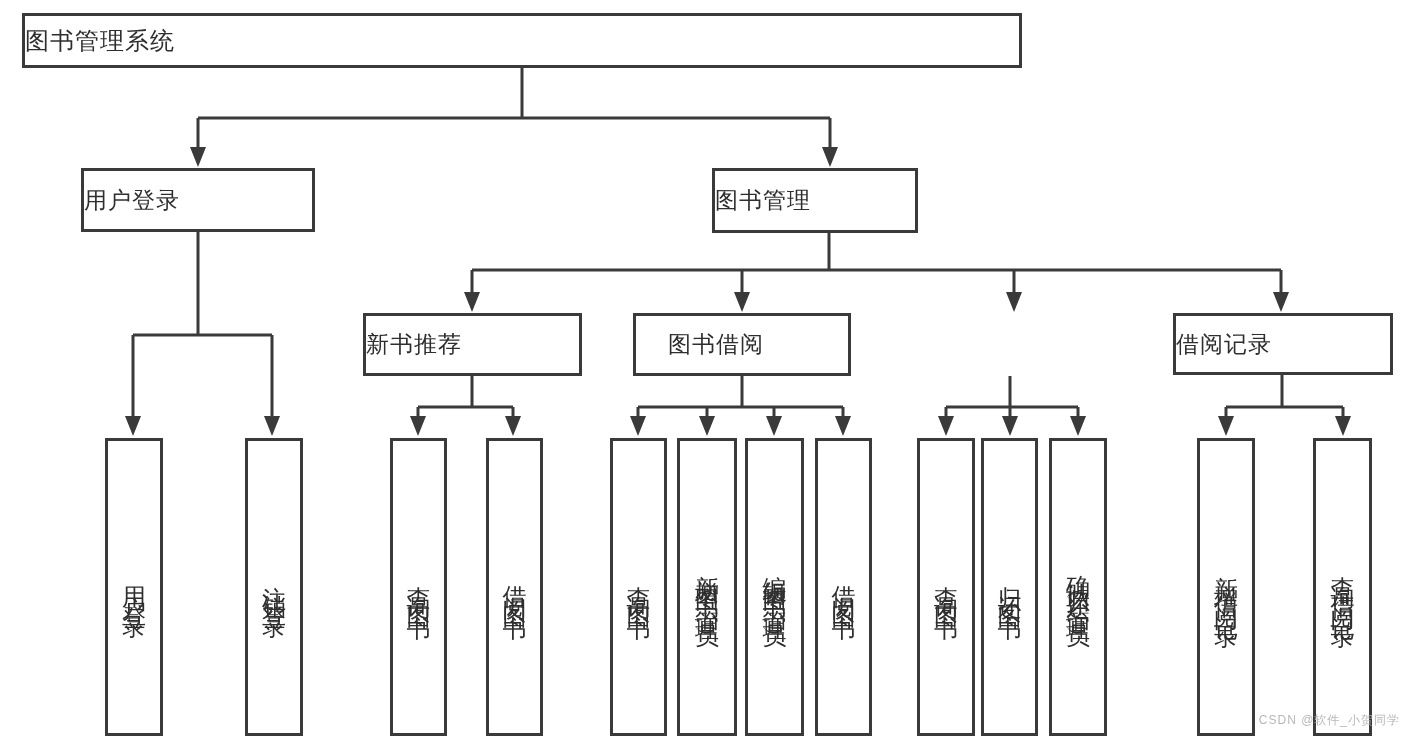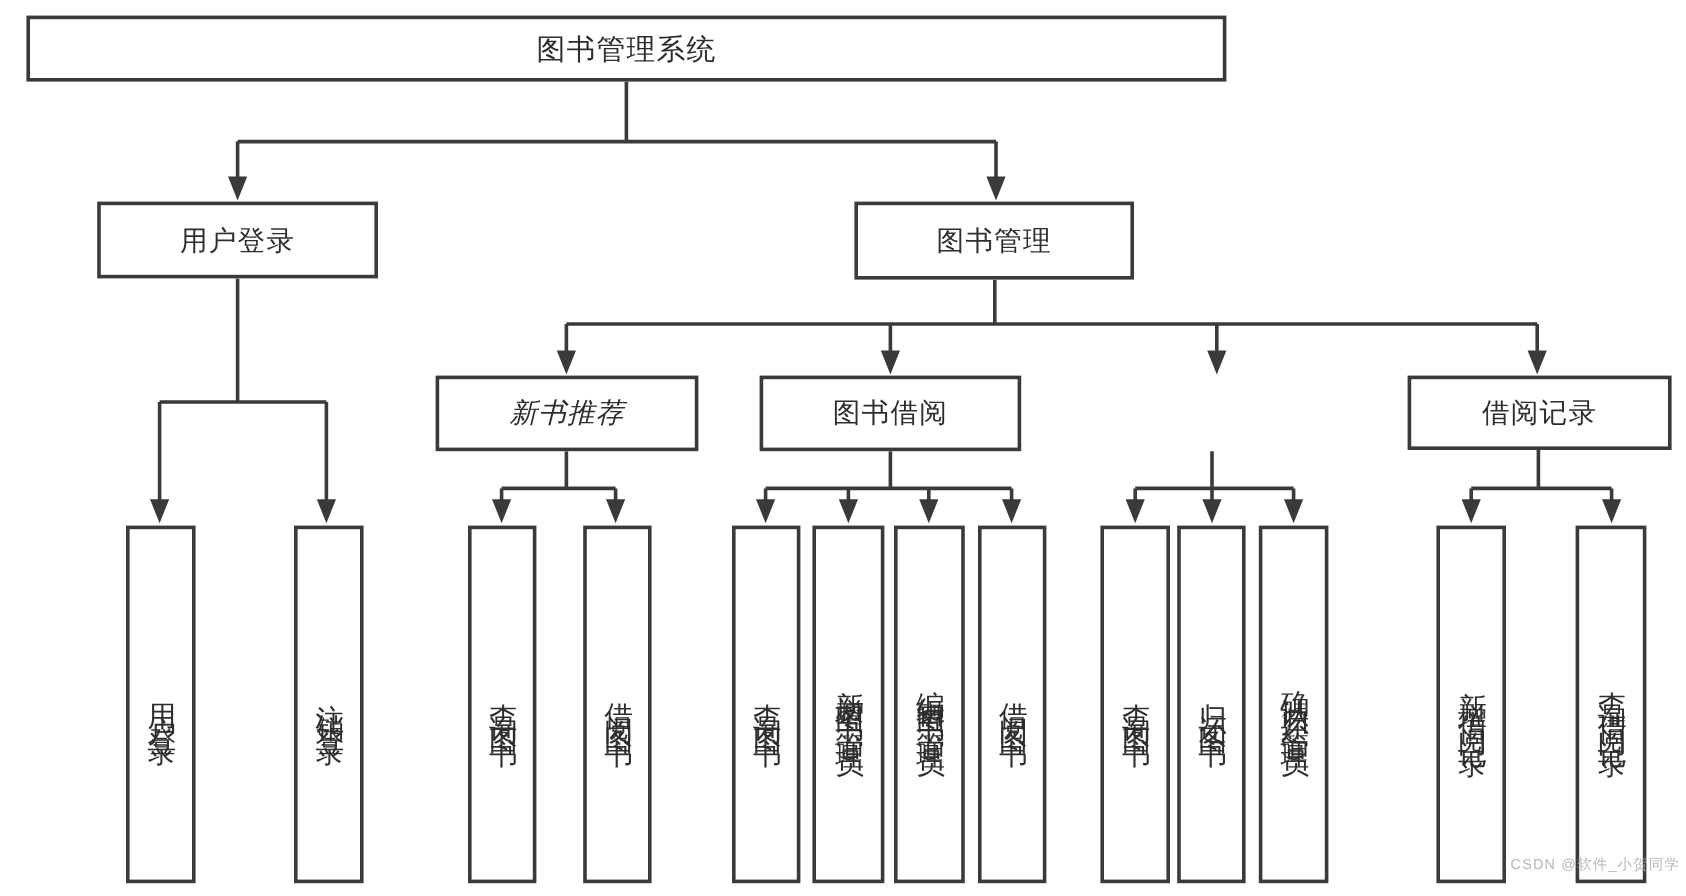--- a/index.html
+++ b/index.html
@@ -16,21 +16,21 @@
     color:var(--text);
     overflow:hidden;
   }
   .connector-layer{position:absolute;left:0;top:0;width:1405px;height:747px;}
   .connector{stroke:var(--line);stroke-width:3;fill:none;}
   .arrowhead{fill:var(--line);stroke:none;}
   .hbox{
     position:absolute;
     border:3px solid var(--line);
     background:var(--background);
-    display:flex;align-items:center;justify-content:center;
+    display:flex;align-items:center;
     font-size:23px;letter-spacing:1px;
     box-sizing:border-box;
   }
   .hbox.root{font-size:24px;}
   .vbox{
     position:absolute;
     border:3px solid var(--line);
     background:var(--background);
     display:flex;align-items:center;justify-content:center;
     box-sizing:border-box;
@@ -101,28 +101,28 @@
     </g>
   </svg>
 
   <div class="hbox root" style="left:22px;top:13px;width:1000px;height:55px;">
     <span>图书管理系统</span>
   </div>
 
   <div class="hbox" style="left:81px;top:168px;width:234px;height:64px;">
     <span>用户登录</span>
   </div>
-  <div class="hbox" style="left:712px;top:168px;width:233px;height:65px;">
+  <div class="hbox" style="left:712px;top:168px;width:206px;height:65px;">
     <span>图书管理</span>
   </div>
 
-  <div class="hbox" style="left:363px;top:313px;width:219px;height:63px;font-style:italic;">
+  <div class="hbox" style="left:363px;top:313px;width:219px;height:63px;">
     <span>新书推荐</span>
   </div>
-  <div class="hbox" style="left:633px;top:313px;width:218px;height:63px;">
+  <div class="hbox" style="left:633px;top:313px;width:218px;height:63px;padding-left:32px;">
     <span>图书借阅</span>
   </div>
   <div class="hbox" style="left:1173px;top:313px;width:220px;height:62px;">
     <span>借阅记录</span>
   </div>
 
   <div class="vbox" style="left:105px;top:438px;width:58px;height:298px;">
     <span class="vtext">用户登录</span>
   </div>
   <div class="vbox" style="left:245px;top:438px;width:58px;height:298px;">

